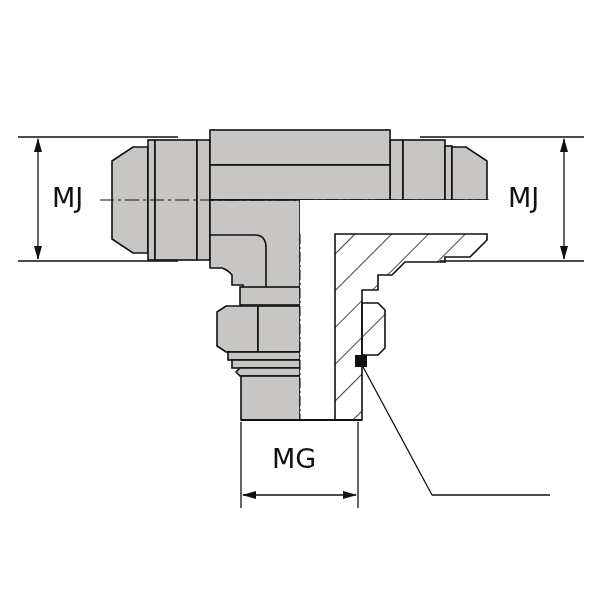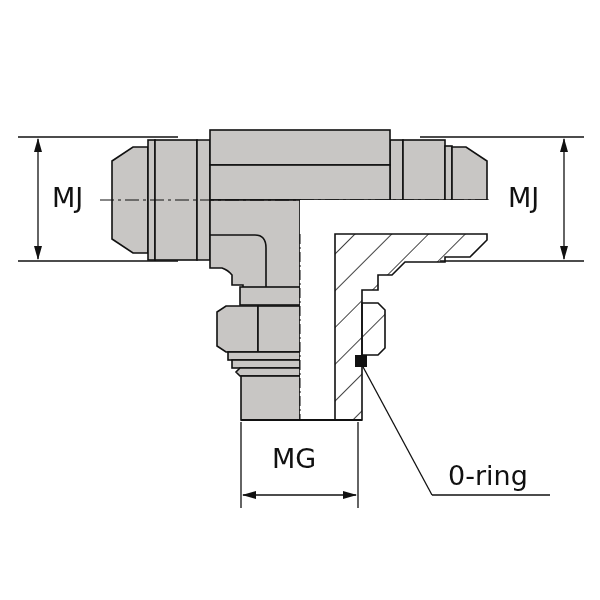--- a/index.html
+++ b/index.html
@@ -92,14 +92,13 @@
 
     <g>
       <line x1="362" y1="365" x2="432" y2="495" stroke="#111" stroke-width="1.3"></line>
       <line x1="432" y1="495" x2="550" y2="495" stroke="#111" stroke-width="1.3"></line>
     </g>
   </svg>
 
   <div class="lbl" style="left:52px; top:184px;">MJ</div>
   <div class="lbl" style="left:508px; top:184px;">MJ</div>
   <div class="lbl" style="left:272px; top:445px;">MG</div>
-  <div class="lbl" style="left:448px; top:462px;">0-ring</div>
 </div>
 
 </body></html>

